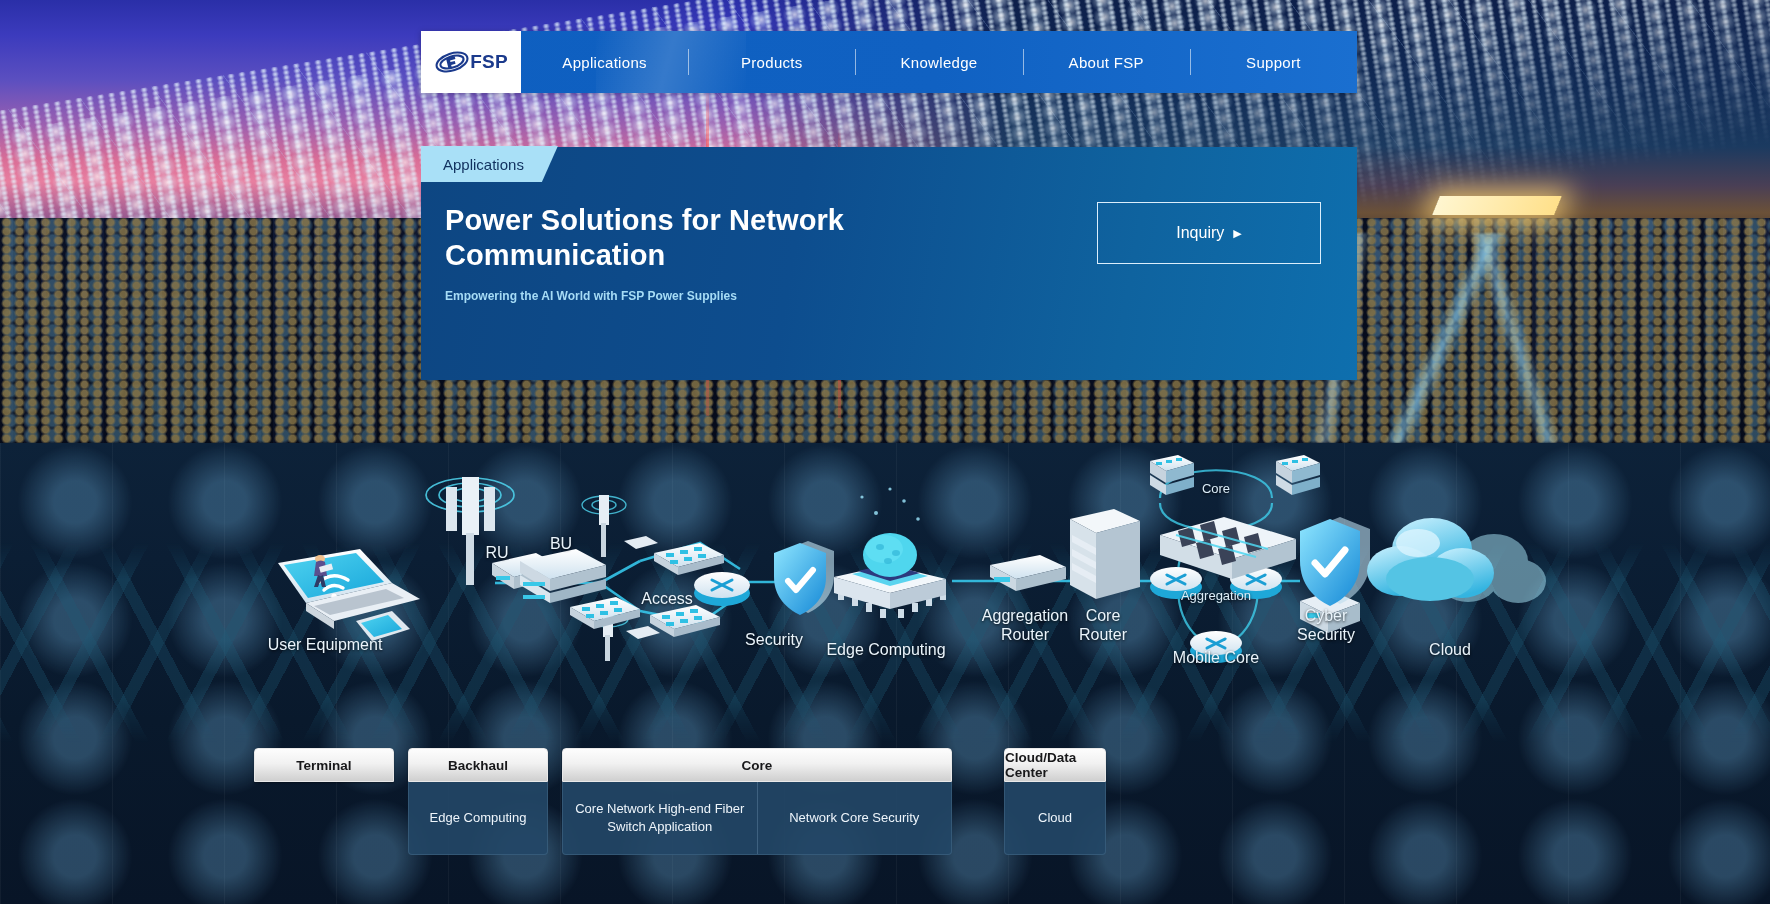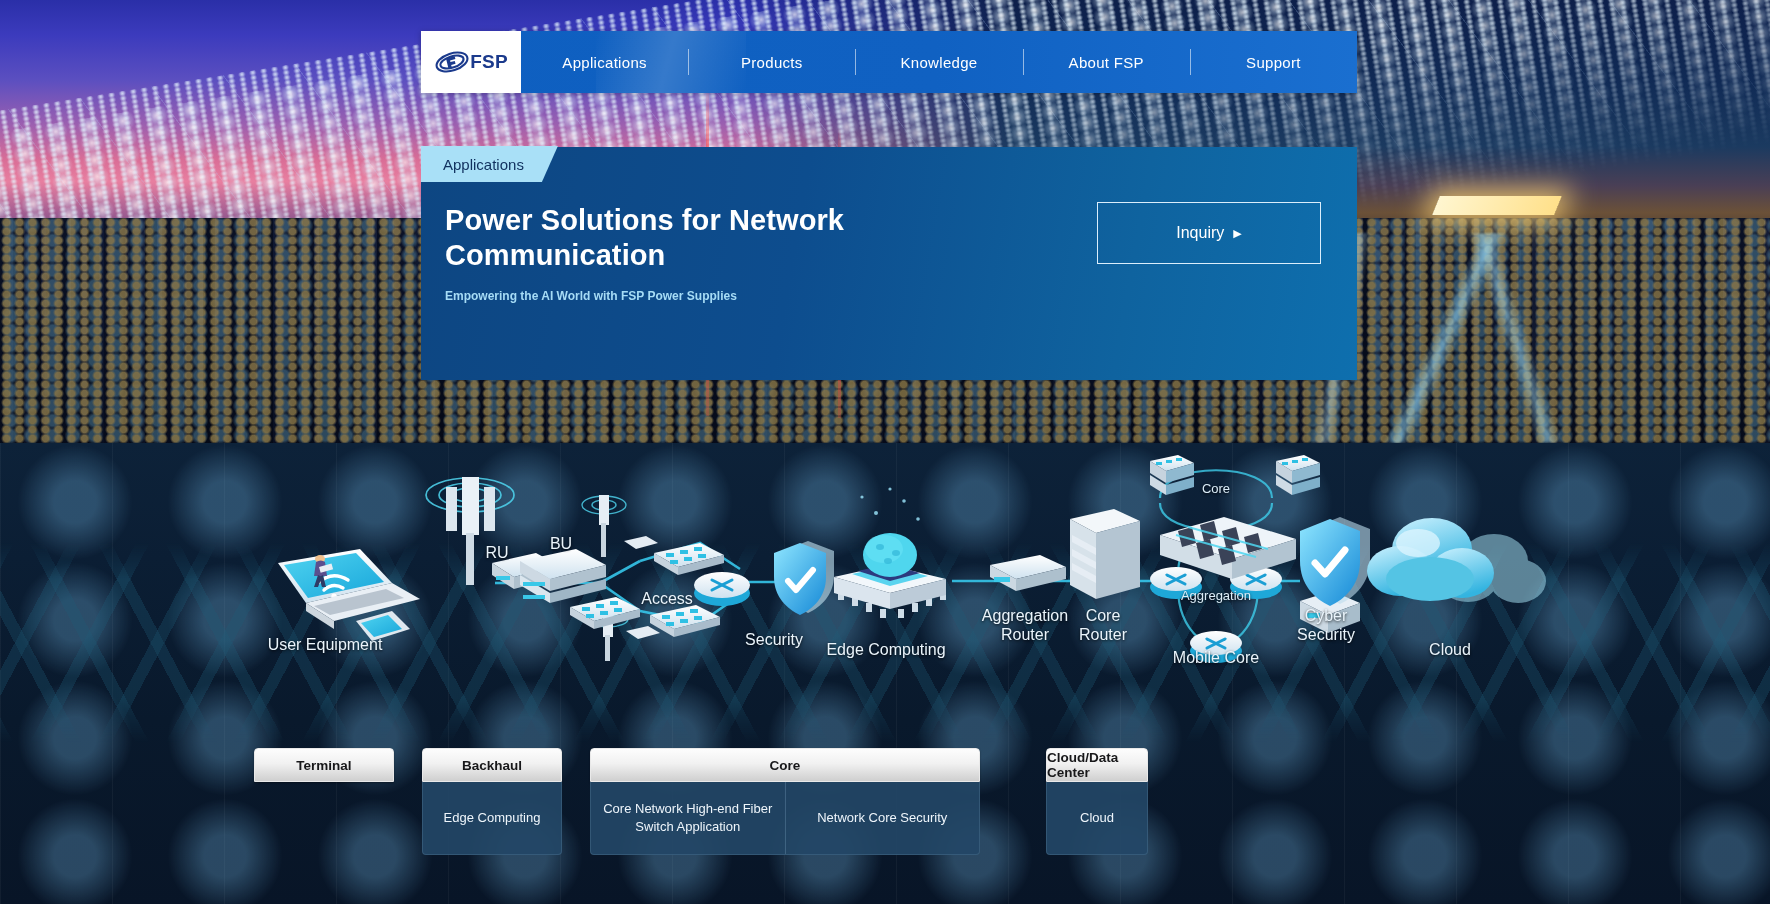--- a/index.html
+++ b/index.html
@@ -196,21 +196,21 @@
     text-align: center; transform: translateX(-50%);
     text-shadow: 0 1px 3px rgba(0,0,0,.8); line-height: 1.2;
     pointer-events: none; white-space: pre-line;
   }
   .node-label.big { font-size: 16px; }
   .node-label.inner { font-size: 13px; color: #dcedf8; }
 
   
   .cards {
     position: absolute; left: 0; top: 748px; width: 1618px; height: 112px;
-    display: flex; align-items: flex-start; gap: 28px;
+    display: flex; align-items: flex-start; gap: 14px;
     padding-left: 254px; padding-right: 254px;
   }
   .card { display: flex; flex-direction: column; }
   .card-head {
     height: 34px; border-radius: 4px 4px 0 0;
     background: linear-gradient(to bottom, #fdfdfd 0%, #f1f1f1 45%, #cfcfcf 100%);
     border: 1px solid #e9e9e9;
     display: flex; align-items: center; justify-content: center;
     color: #18181a; font-size: 13.5px; font-weight: 700;
     box-shadow: 0 1px 2px rgba(0,0,0,.35);

